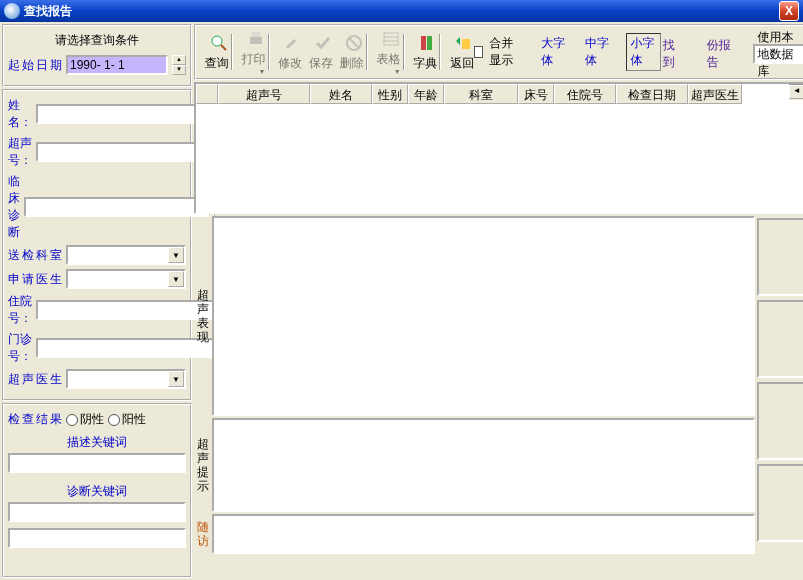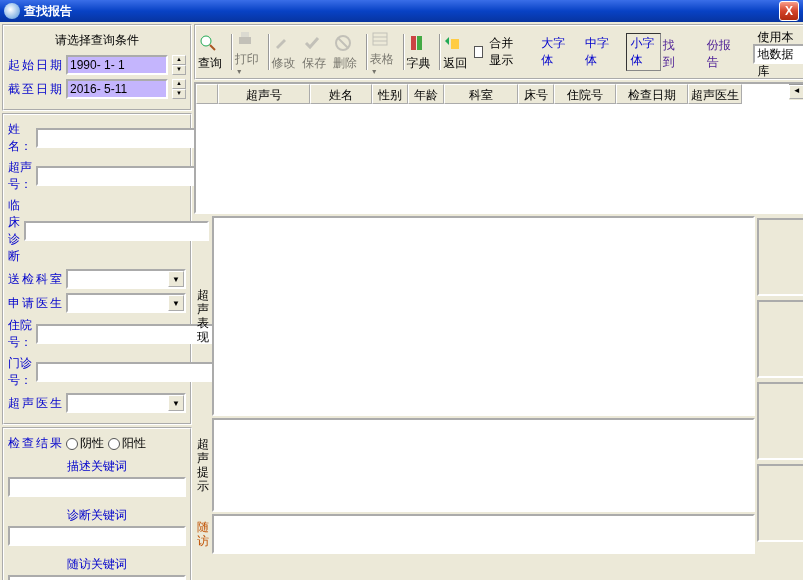--- a/index.html
+++ b/index.html
@@ -39,21 +39,21 @@
 .radio-circle { width: 12px; height: 12px; border: 1px solid #555; border-radius: 50%; background: #fff; }
 .keyword-label { text-align: center; color: #0000cc; margin: 4px 0 2px; }
 .keyword-input { width: 100%; height: 20px; border: 2px inset #fff; background: #fff; margin-bottom: 6px; }
 
 
 .rightarea { flex: 1; display: flex; flex-direction: column; gap: 2px; }
 
 
 .toolbar-wrap { border: 2px groove #fff; padding: 2px; }
 .toolbar { display: flex; align-items: center; height: 48px; }
-.tb-btn { display: flex; flex-direction: column; align-items: flex-start; justify-content: center; width: 38px; height: 44px; cursor: pointer; position: relative; }
+.tb-btn { display: flex; flex-direction: column; align-items: flex-end; justify-content: center; width: 38px; height: 44px; cursor: pointer; position: relative; }
 .tb-btn.disabled { opacity: 0.5; }
 .tb-icon { width: 20px; height: 20px; margin-bottom: 2px; }
 .tb-label { font-size: 12px; color: #000; }
 .tb-sep { width: 1px; height: 36px; border-left: 1px solid #999; border-right: 1px solid #fff; margin: 0 2px; }
 .tb-dd { font-size: 7px; margin-left: 1px; }
 
 .tb-right { margin-left: auto; display: flex; align-items: flex-end; gap: 2px; padding-right: 2px; }
 .tb-right-row { display: flex; align-items: center; gap: 6px; }
 .checkbox { width: 12px; height: 12px; border: 1px solid #555; background: #fff; display: inline-block; }
 .font-link { color: #0000cc; cursor: pointer; }
@@ -105,30 +105,20 @@
       <div class="row">
         <span class="label">起始日期</span>
         <div class="date-input">
             <span>1990- 1- 1</span>
           </div>
         <div class="spinner">
             <div class="spin-btn">▲</div>
             <div class="spin-btn">▼</div>
           </div>
       </div>
-      <div class="row">
-        <span class="label">截至日期</span>
-        <div class="date-input">
-            <span>2016- 5-11</span>
-          </div>
-        <div class="spinner">
-            <div class="spin-btn">▲</div>
-            <div class="spin-btn">▼</div>
-          </div>
-      </div>
     </div>
 
     <div class="panel">
       <div class="row">
           <span class="label">姓 名：</span>
           <input class="text-input" style="">
         </div>
       <div class="row">
           <span class="label">超声号：</span>
           <input class="text-input" style="">
@@ -180,21 +170,20 @@
           </div>
         <div class="radio-item">
             <span class="radio-circle"></span>
             <span>阳性</span>
           </div>
       </div>
       <div class="keyword-label">描述关键词</div>
       <input class="keyword-input" style="">
       <div class="keyword-label">诊断关键词</div>
       <input class="keyword-input" style="">
-      <div class="keyword-label">随访关键词</div>
       <input class="keyword-input" style="">
     </div>
   </div>
 
   <div class="rightarea">
 
     <div class="toolbar-wrap">
       <div class="toolbar">
         <div class="tb-btn">
             <div class="tb-icon"><svg viewBox="0 0 20 20">

